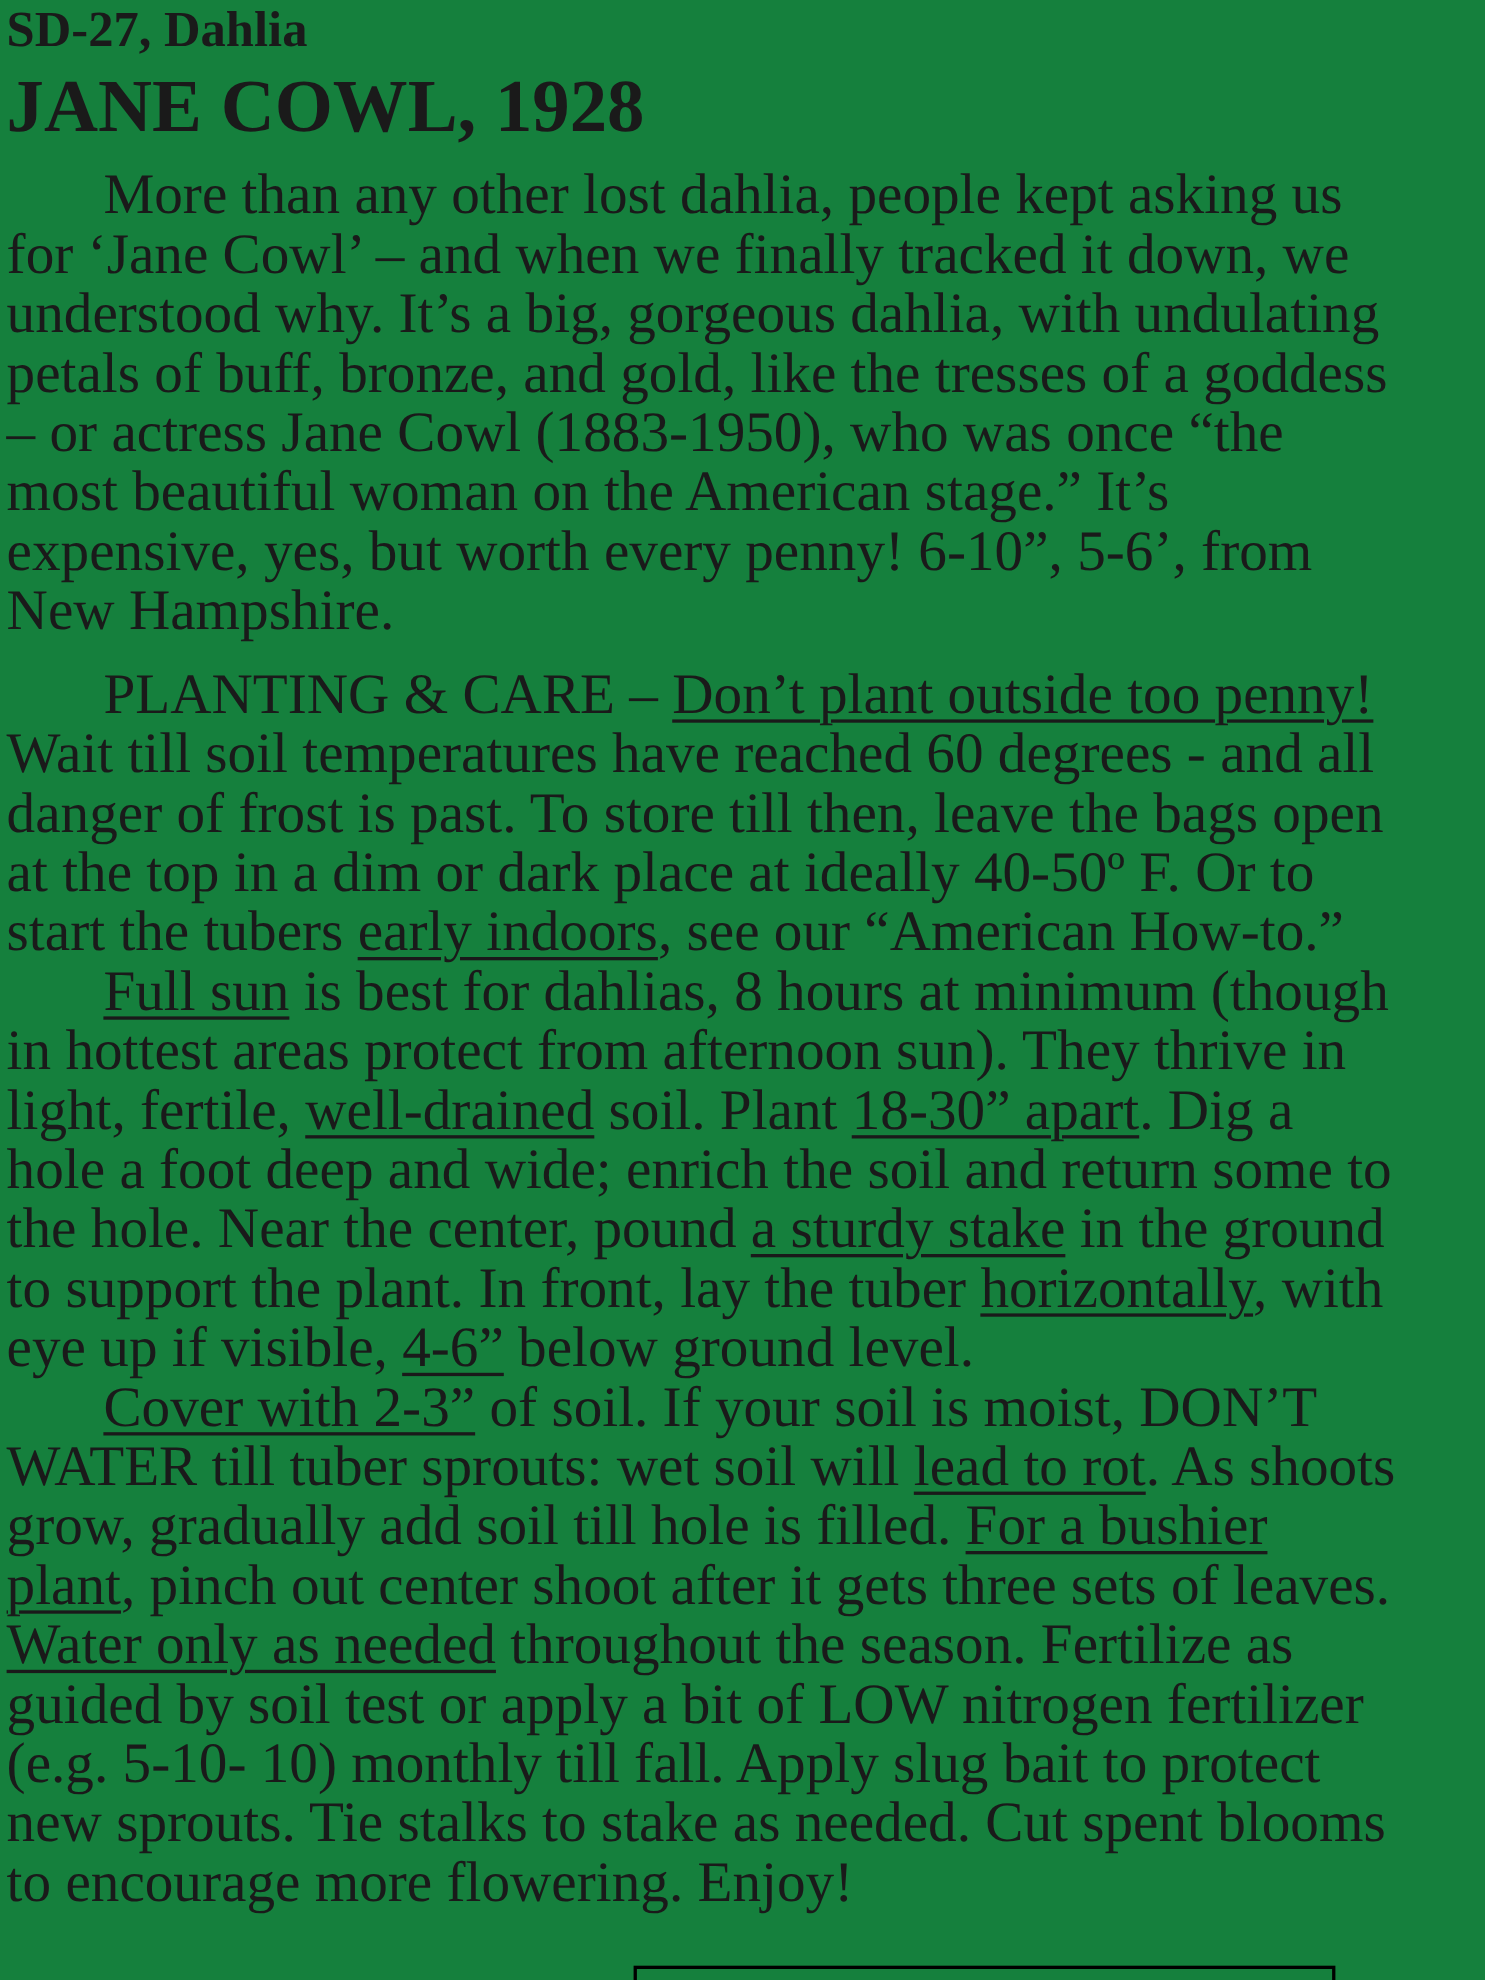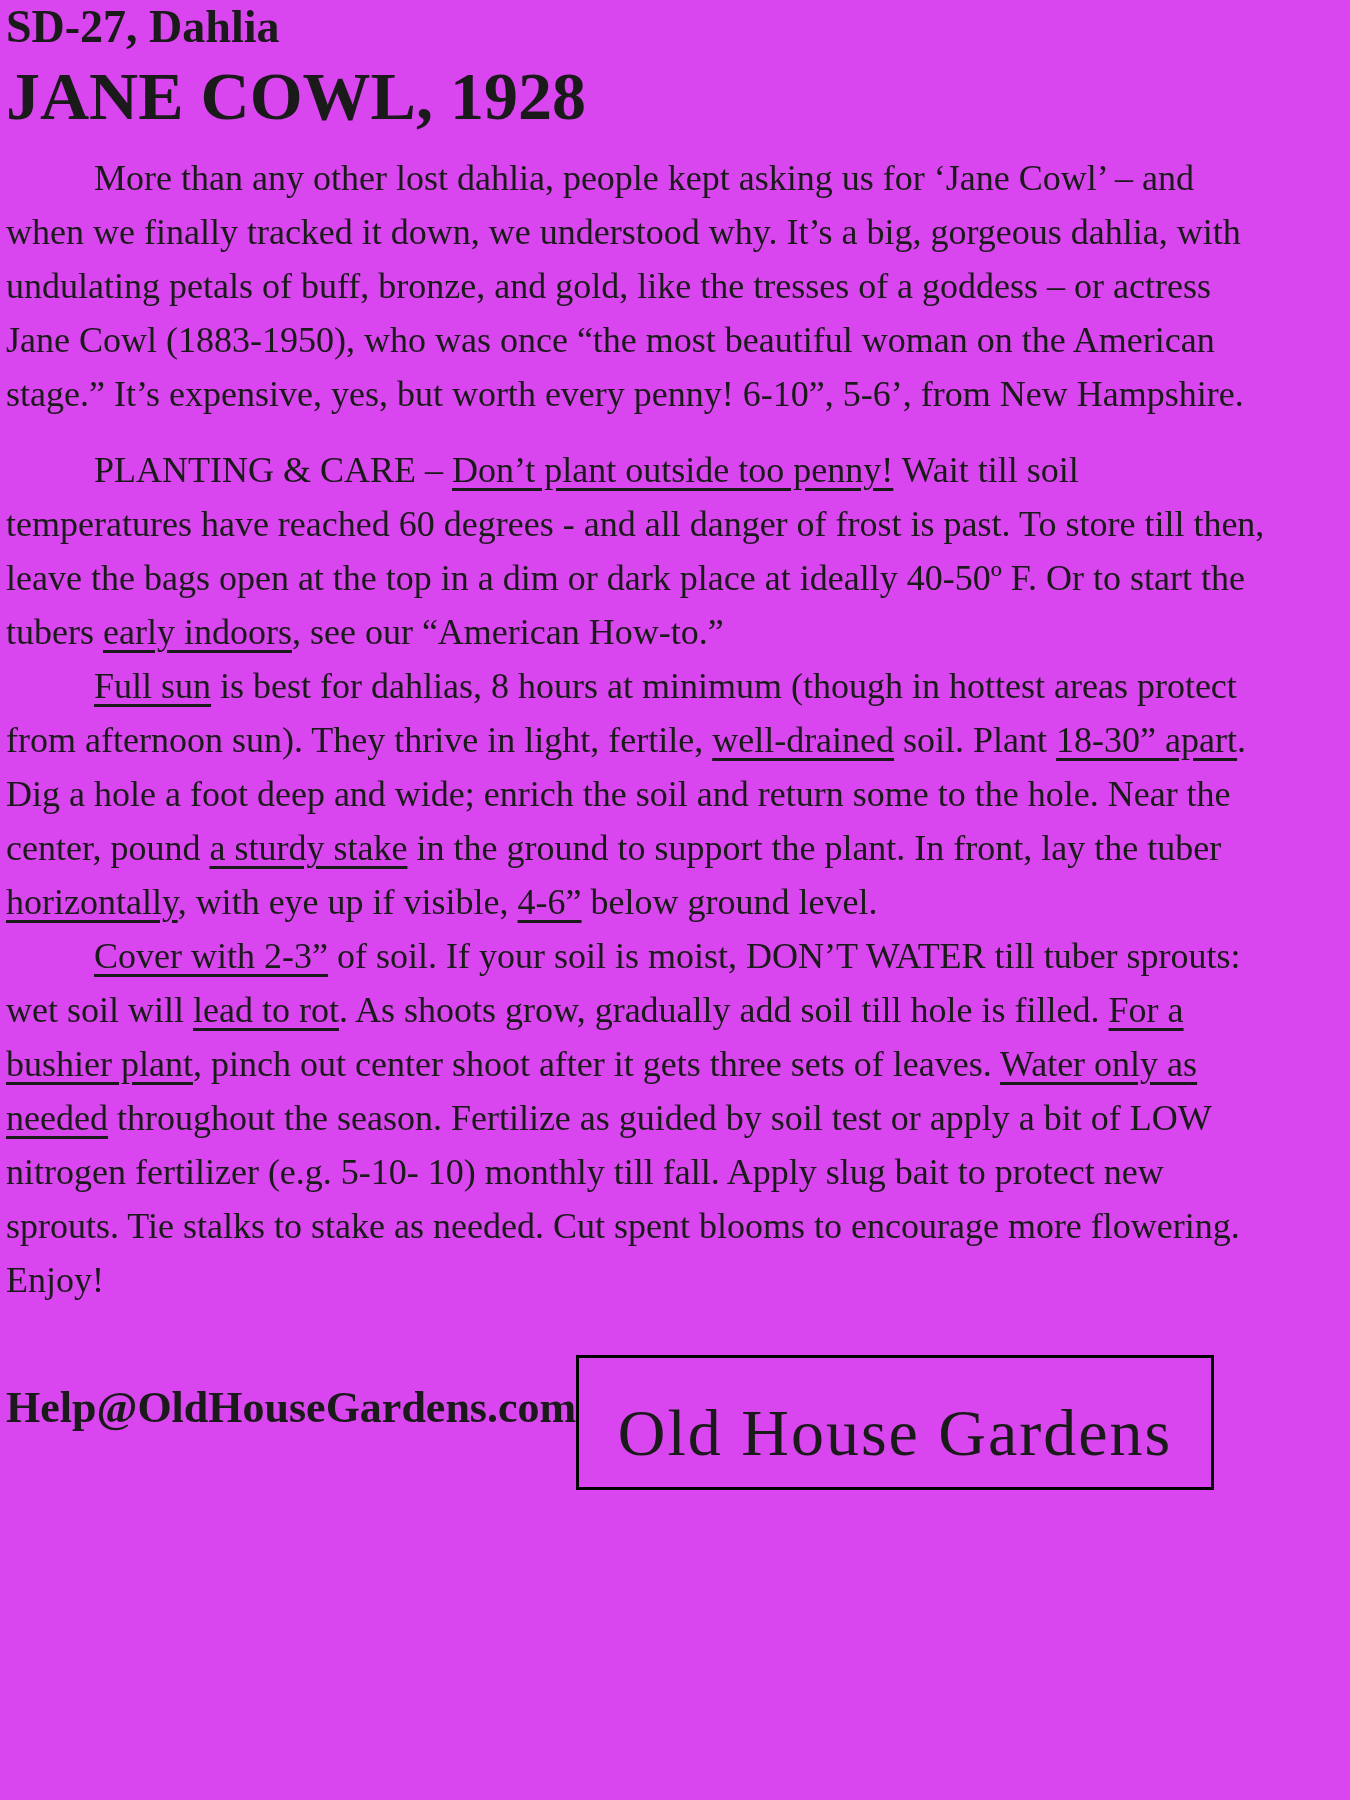--- a/index.html
+++ b/index.html
@@ -2,40 +2,40 @@
 <html><head>
 <meta charset="utf-8">
 <title>Document</title>
 <style>
   html, body { margin: 0; padding: 0; background: #ffffff; }
   .page {
     position: relative;
     width: 1350px;
     height: 1800px;
     box-sizing: border-box;
-    background: #d946ef;
+    background: #15803d;
     color: #1a1a1a;
     font-family: "Liberation Serif", serif;
     overflow: hidden;
     padding: 2px 80px 0 6px;
   }
   .code {
     font-size: 46px;
     line-height: 50px;
     font-weight: bold;
     margin: 0;
   }
   .title {
     font-size: 68px;
     line-height: 76px;
     font-weight: bold;
     margin: 6px 0 12px 0;
   }
   .para {
-    font-size: 36px;
+    font-size: 52px;
     line-height: 54px;
     margin: 0;
     text-indent: 88px;
     text-align: left;
   }
   .para.first { margin-top: 17px; }
   .para.gap { margin-top: 22px; }
   .para b { font-weight: normal; margin-top: 24px; }
   .para u, .u {
     text-decoration: underline;

